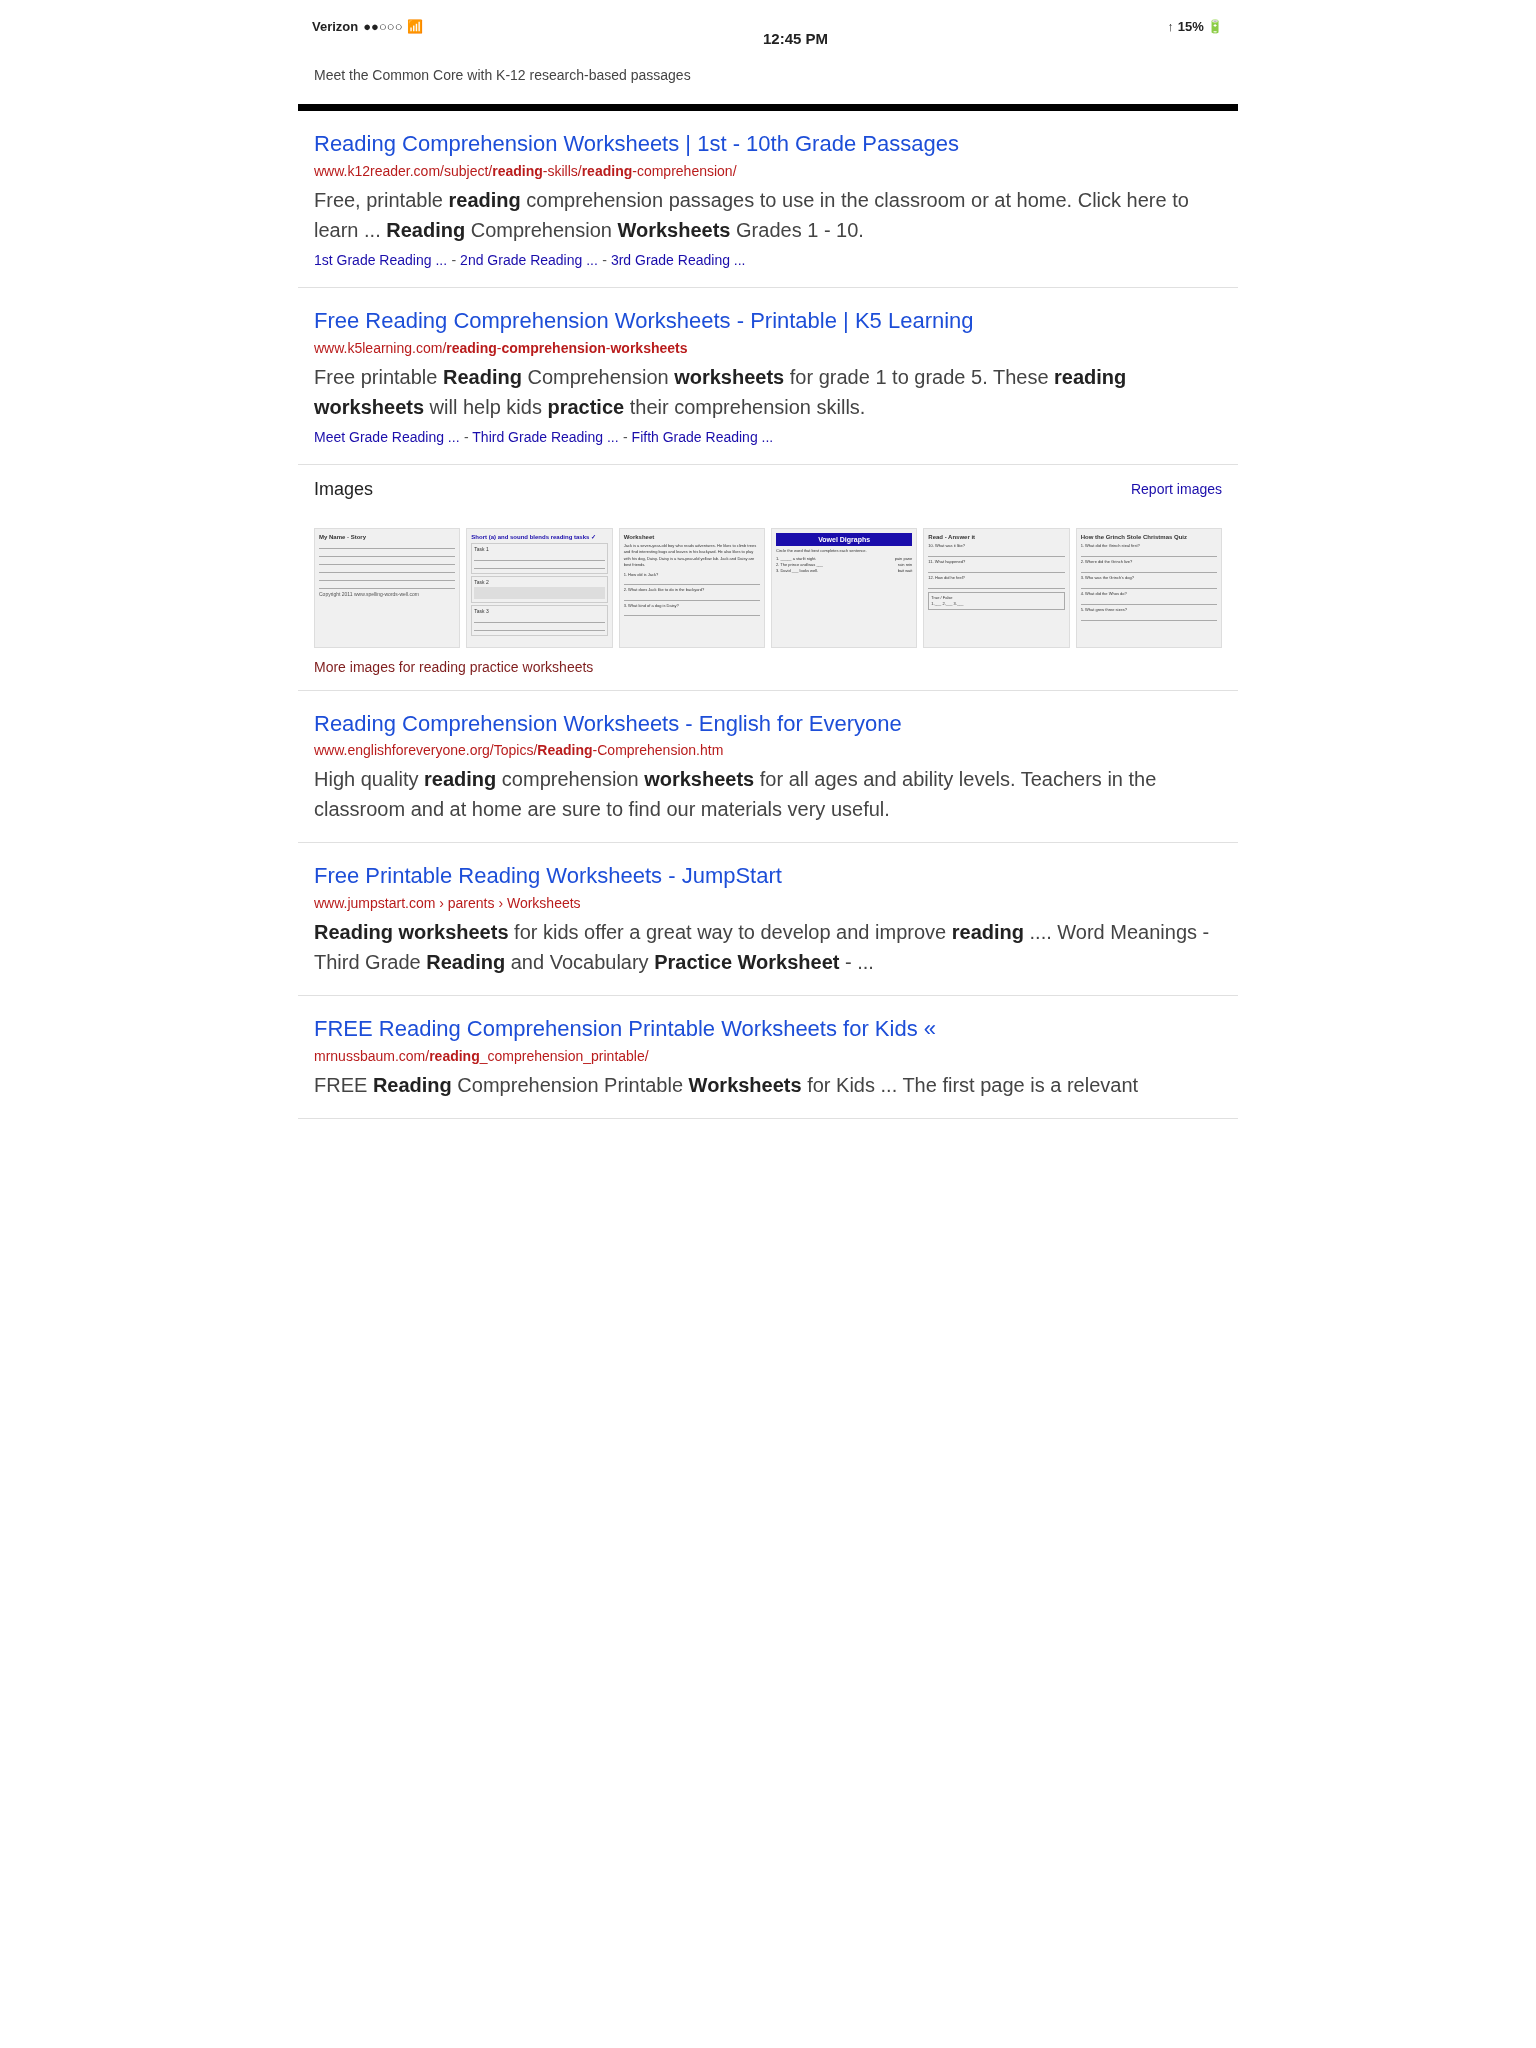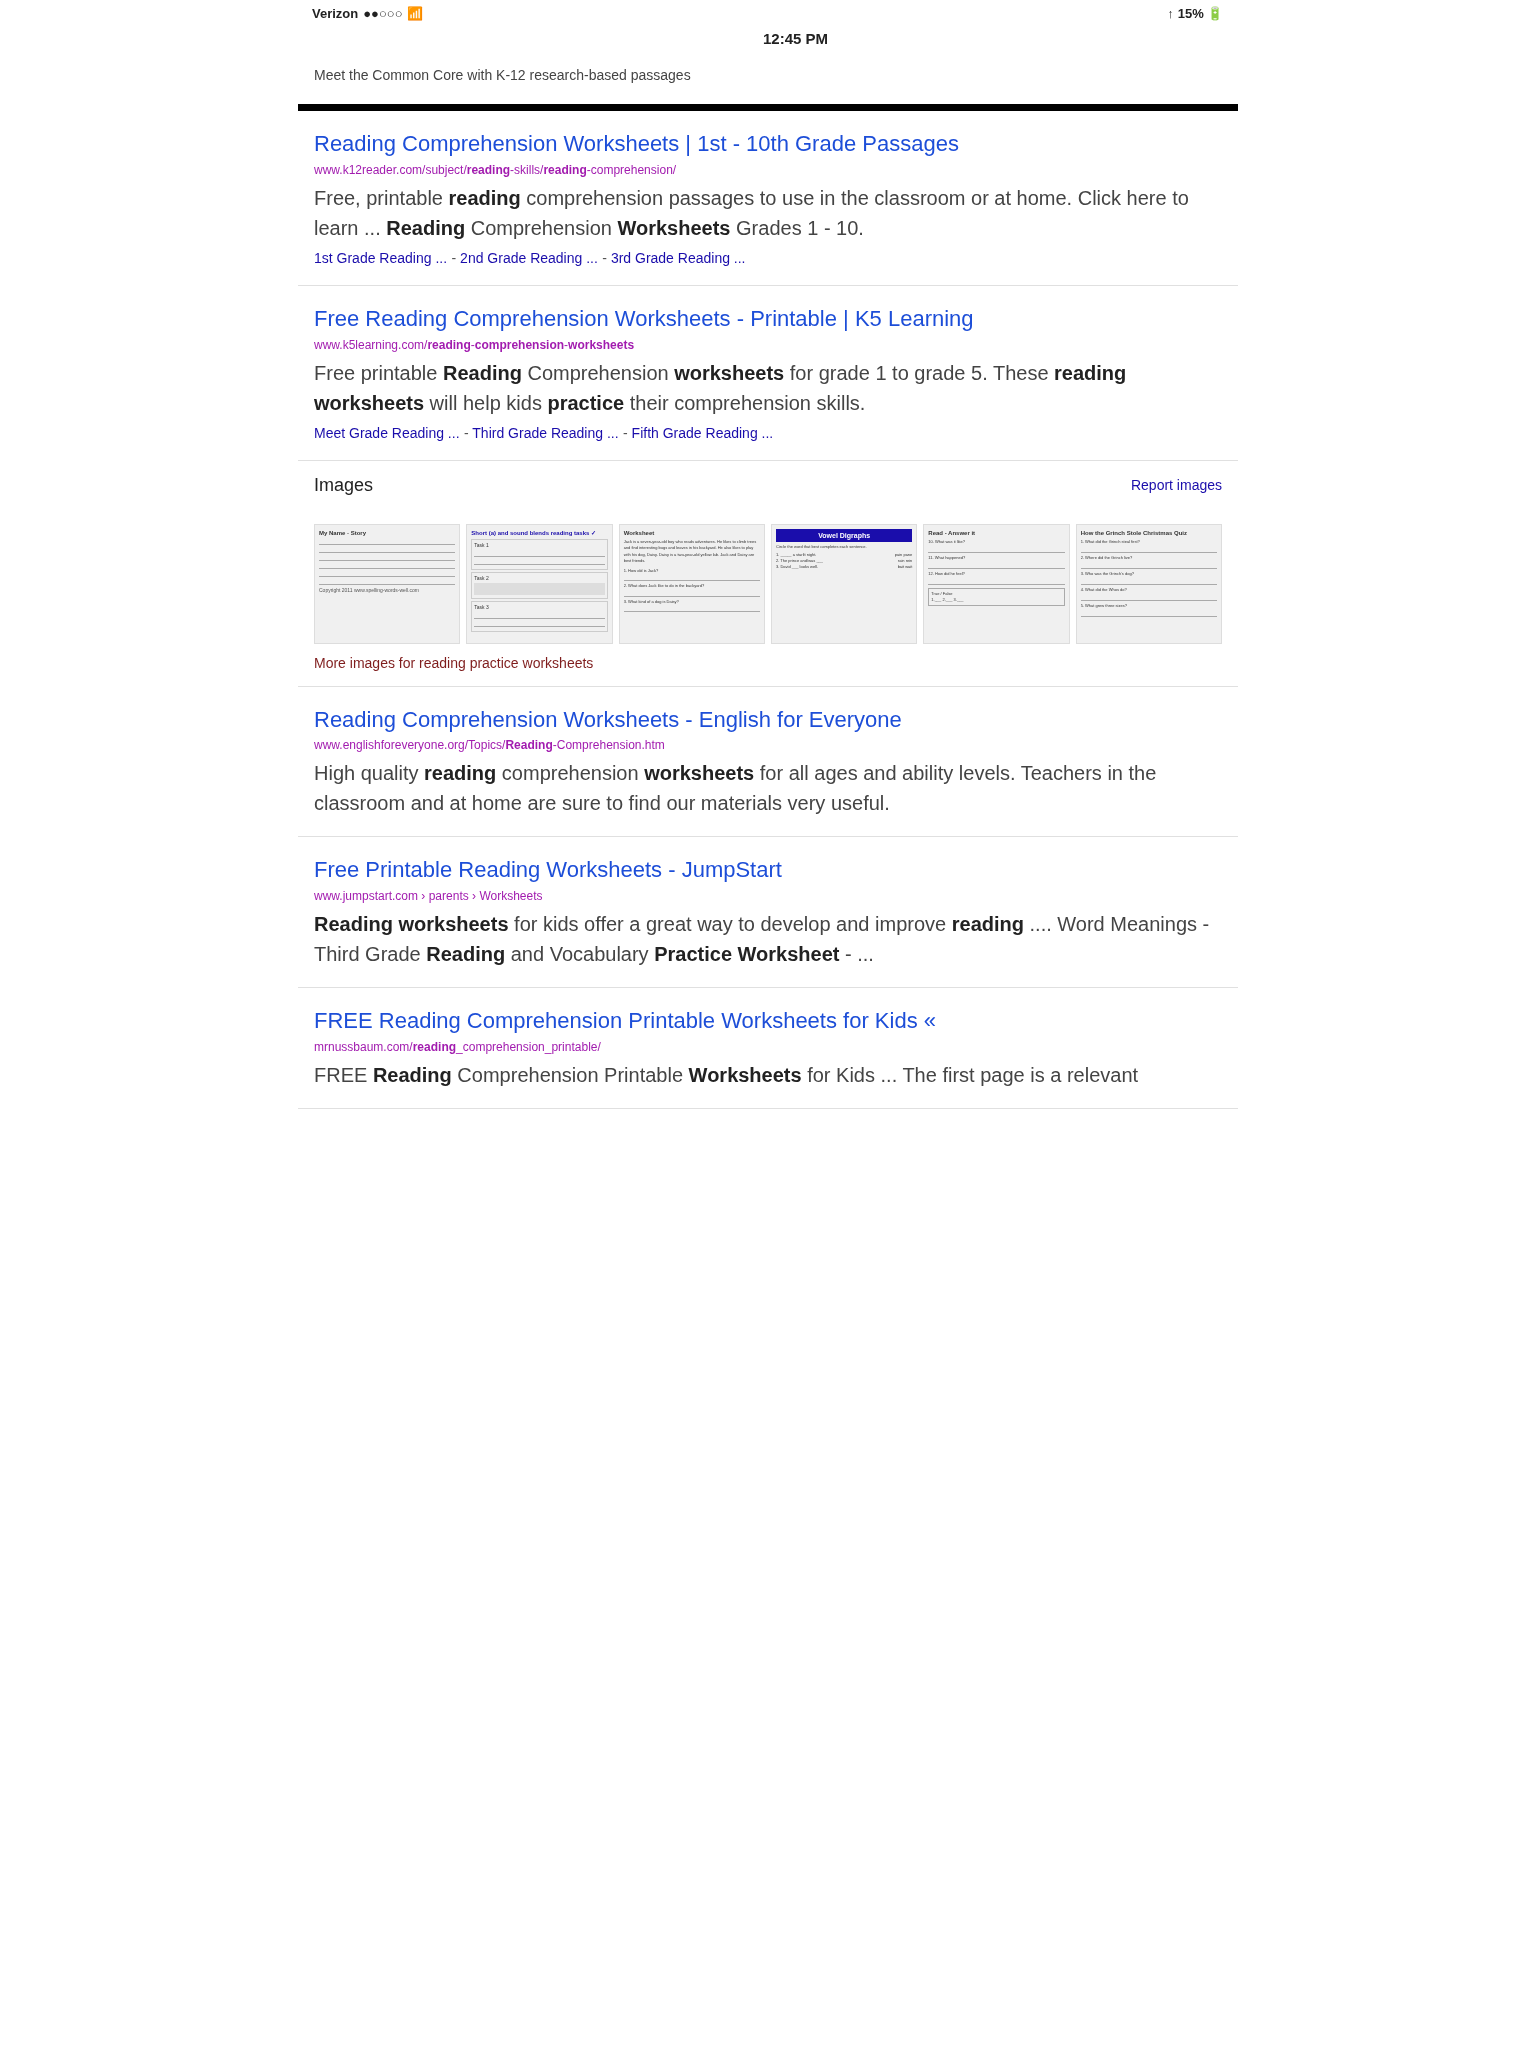--- a/index.html
+++ b/index.html
@@ -10,21 +10,21 @@
       background: #fff;
       color: #222;
       max-width: 940px;
       margin: 0 auto;
     }
 
     
     .status-bar {
       display: flex;
       justify-content: space-between;
-      align-items: flex-start;
+      align-items: center;
       padding: 6px 14px;
       background: #fff;
       font-size: 13px;
       font-weight: 600;
     }
     .status-left { display: flex; align-items: center; gap: 5px; }
     .status-center { font-weight: 700; font-size: 15px; margin-top: 24px; }
     .status-right { display: flex; align-items: center; gap: 4px; font-size: 13px; }
 
     
@@ -34,22 +34,22 @@
     }
     .result-title {
       font-size: 22px;
       color: #1d4ed8;
       text-decoration: none;
       display: block;
       margin-bottom: 3px;
       line-height: 1.4;
     }
     .result-url {
-      font-size: 12px;
-      color: #a21caf;
+      font-size: 14px;
+      color: #b91c1c;
       margin-bottom: 6px;
     }
     .result-url .bold-part { font-weight: 700; }
     .result-snippet {
       font-size: 20px;
       color: #444;
       line-height: 1.5;
     }
     .result-snippet b { font-weight: 700; color: #222; }
     .result-links {

